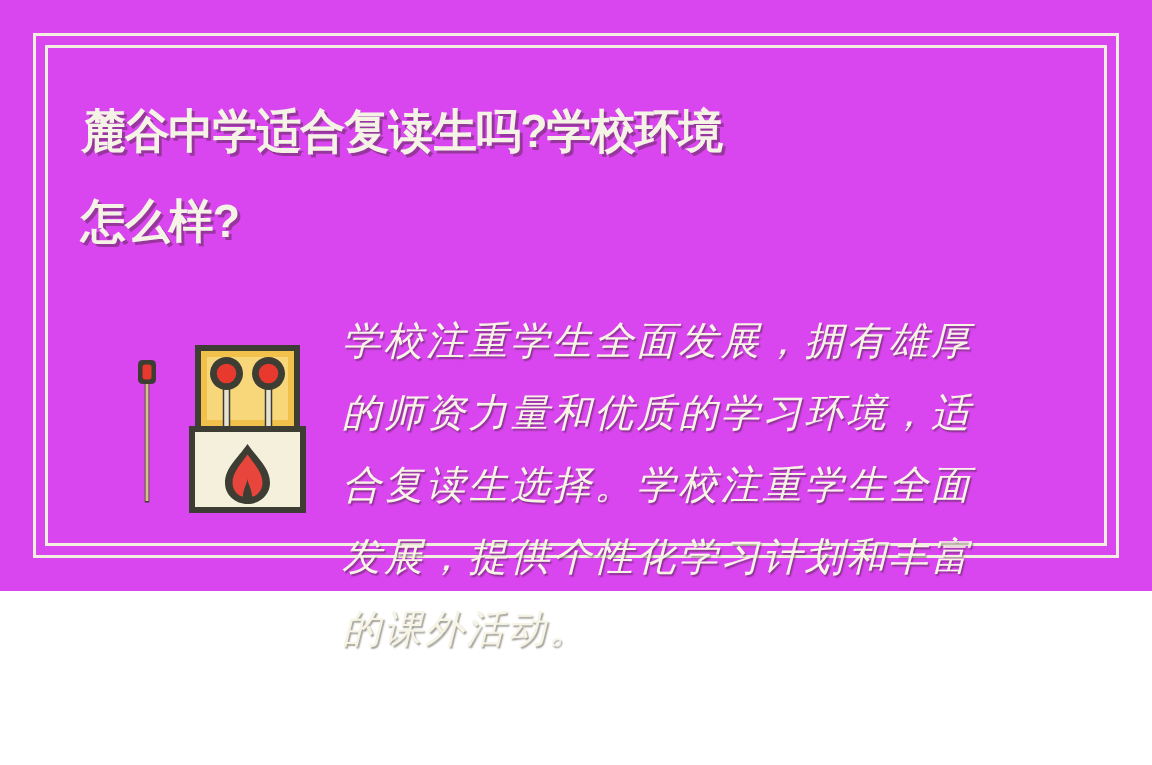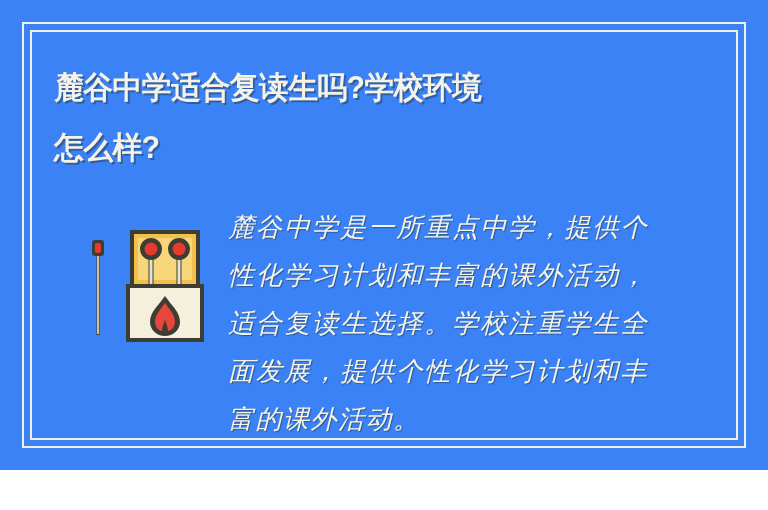--- a/index.html
+++ b/index.html
@@ -9,22 +9,22 @@
   body {
     width: 768px;
     height: 510px;
     overflow: hidden;
     font-family: "Liberation Sans", "DejaVu Sans", sans-serif;
   }
 
   #poster {
     position: relative;
     width: 768px;
-    height: 470px;
-    background: #3b82f6;
+    height: 394px;
+    background: #d946ef;
     box-sizing: border-box;
   }
 
   
   .frame-outer {
     position: absolute;
     left: 22px;
     top: 22px;
     right: 22px;
     bottom: 22px;
@@ -155,16 +155,16 @@
                      C 92 108, 89 104, 89 101
                      C 89 104, 86 108, 86 113
                      C 83 113, 79 109, 79 104
                      C 79 97, 84 92, 89 85 Z" fill="#e8453c"></path>
           </g>
         </g>
 
       </svg>
     </div>
 
-    <div class="paragraph">麓谷中学是一所重点中学，提供个性化学习计划和丰富的课外活动，适合复读生选择。学校注重学生全面发展，提供个性化学习计划和丰富的课外活动。</div>
+    <div class="paragraph">学校注重学生全面发展，拥有雄厚的师资力量和优质的学习环境，适合复读生选择。学校注重学生全面发展，提供个性化学习计划和丰富的课外活动。</div>
 
   </div>
 </div>
 
 </body></html>

